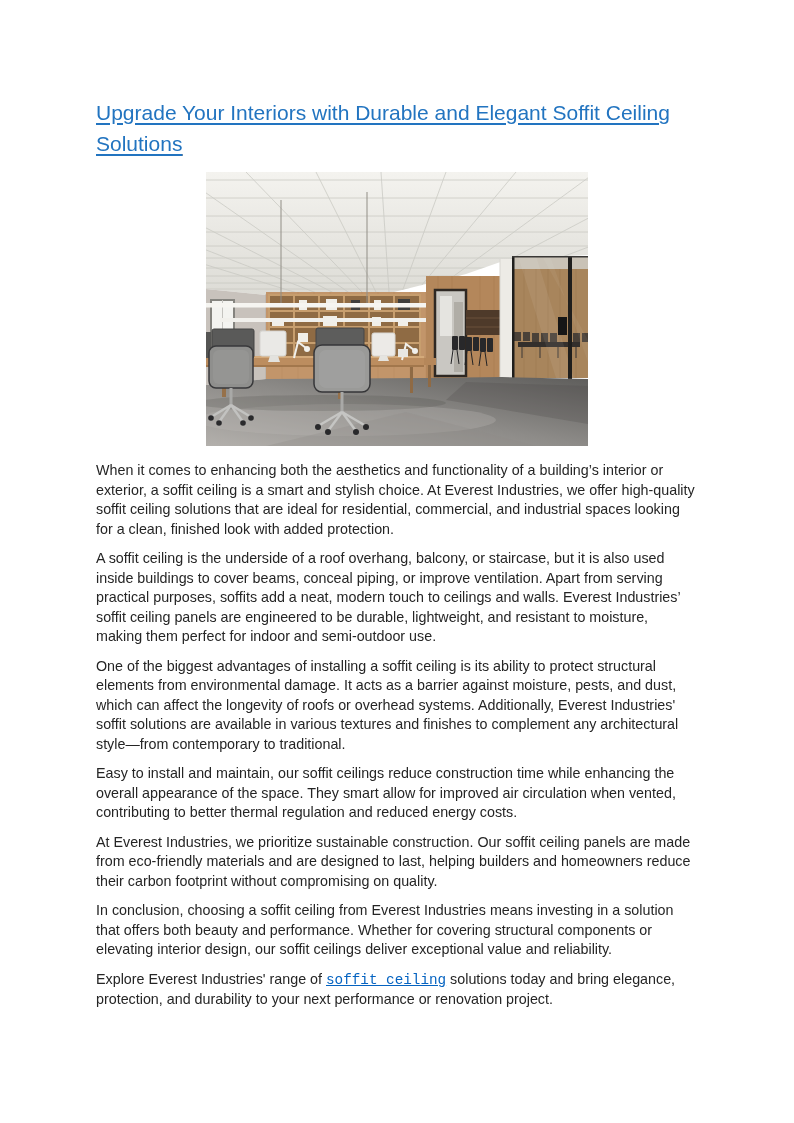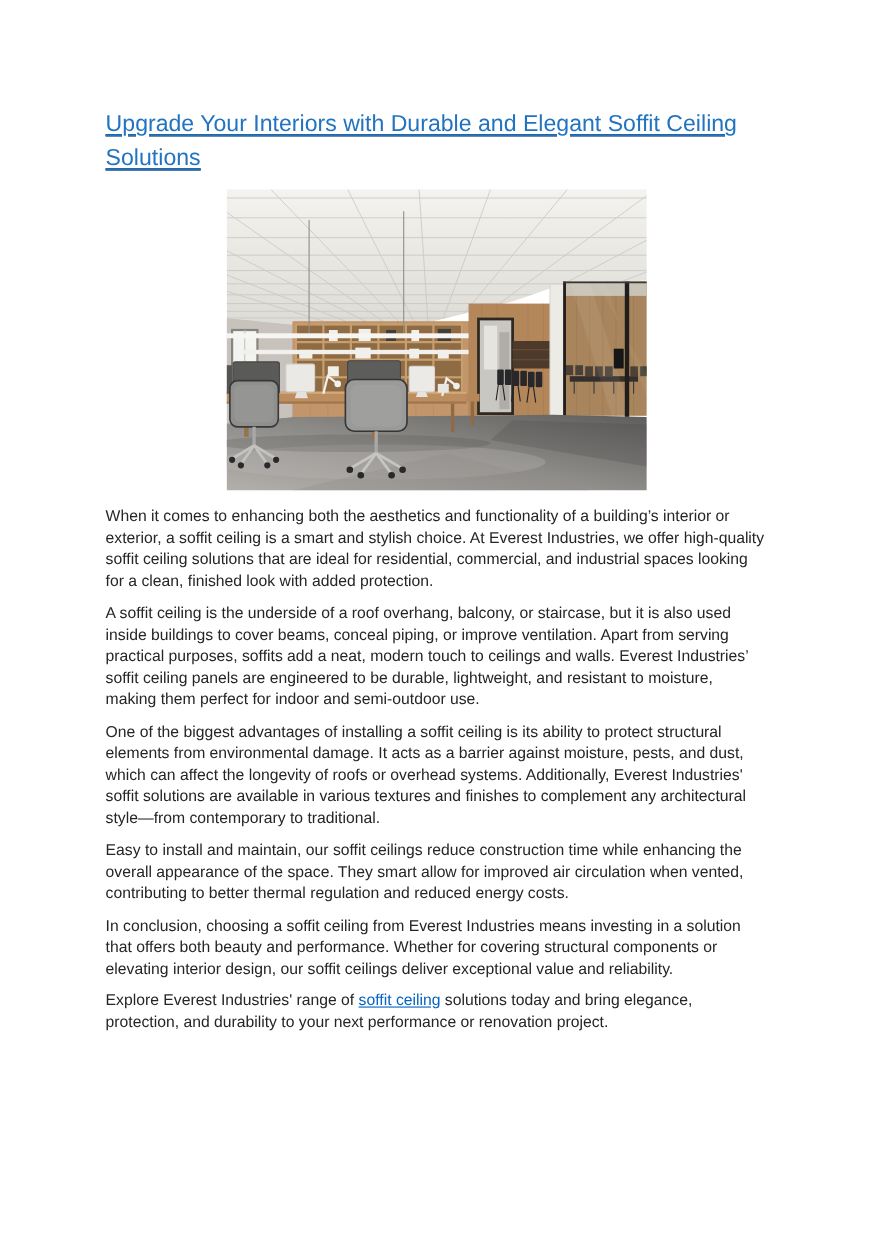--- a/index.html
+++ b/index.html
@@ -21,21 +21,21 @@
     margin:13px auto 0 auto;
     display:block;
   }
   .hero svg{display:block;width:382px;height:274px;}
   .body-text{margin-top:15px;}
   .body-text p{
     margin:0 0 10px 0;
     font-size:14.3px;line-height:19.5px;color:#252525;
     text-align:left;
   }
-  a.inline-link{text-decoration:underline;}
+  a.inline-link{text-decoration:underline;font-family:Liberation Mono, monospace;}
 </style>
 </head>
 <body>
 
 <div class="page">
   <div class="content">
 
     <h1 class="doc-title"><a style="color:#2274C0;text-decoration:underline;cursor:pointer;">Upgrade Your Interiors with Durable and Elegant Soffit Ceiling Solutions</a></h1>
 
     <div class="hero">
@@ -297,18 +297,19 @@
           </g>
         </g>
       </svg>
     </div>
 
     <div class="body-text">
       <p>When it comes to enhancing both the aesthetics and functionality of a building’s interior or exterior, a soffit ceiling is a smart and stylish choice. At Everest Industries, we offer high-quality soffit ceiling solutions that are ideal for residential, commercial, and industrial spaces looking for a clean, finished look with added protection.</p>
       <p>A soffit ceiling is the underside of a roof overhang, balcony, or staircase, but it is also used inside buildings to cover beams, conceal piping, or improve ventilation. Apart from serving practical purposes, soffits add a neat, modern touch to ceilings and walls. Everest Industries’ soffit ceiling panels are engineered to be durable, lightweight, and resistant to moisture, making them perfect for indoor and semi-outdoor use.</p>
       <p>One of the biggest advantages of installing a soffit ceiling is its ability to protect structural elements from environmental damage. It acts as a barrier against moisture, pests, and dust, which can affect the longevity of roofs or overhead systems. Additionally, Everest Industries' soffit solutions are available in various textures and finishes to complement any architectural style—from contemporary to traditional.</p>
       <p>Easy to install and maintain, our soffit ceilings reduce construction time while enhancing the overall appearance of the space. They smart allow for improved air circulation when vented, contributing to better thermal regulation and reduced energy costs.</p>
+      <p>At Everest Industries, we prioritize sustainable construction. Our soffit ceiling panels are made from eco-friendly materials and are designed to last, helping builders and homeowners reduce their carbon footprint without compromising on quality.</p>
       <p>In conclusion, choosing a soffit ceiling from Everest Industries means investing in a solution that offers both beauty and performance. Whether for covering structural components or elevating interior design, our soffit ceilings deliver exceptional value and reliability.</p>
       <p><span>Explore Everest Industries' range of </span><a class="inline-link" style="color:#0563C1;cursor:pointer;">soffit ceiling</a><span> solutions today and bring elegance, protection, and durability to your next performance or renovation project.</span></p>
     </div>
 
   </div>
 </div>
 
 </body></html>

